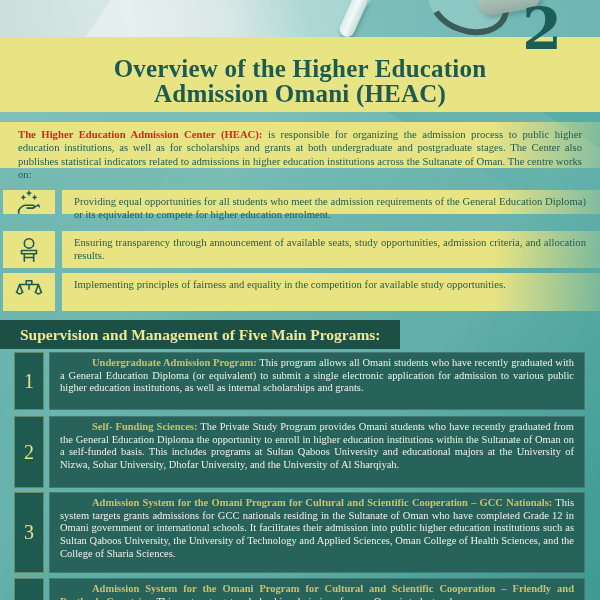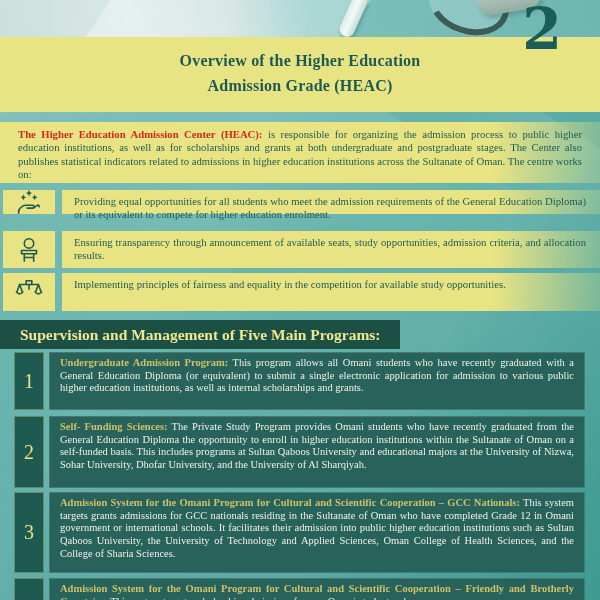--- a/index.html
+++ b/index.html
@@ -25,25 +25,25 @@
     background:rgba(220,238,236,0.25);}
   .glasses-body{position:absolute;left:478px;top:-14px;width:62px;height:26px;border-radius:12px;
     background:linear-gradient(180deg,#b9cfc4,#93aca2);transform:rotate(-10deg);
     box-shadow:2px 3px 5px rgba(30,80,78,0.3);}
 
   .page-number{position:absolute;top:0px;right:38px;z-index:6;
     font-family:"DejaVu Serif",serif;font-weight:bold;font-size:57px;line-height:58px;color:#1a5e57;}
 
   
   .banner{position:absolute;left:0;top:37px;width:600px;height:75px;background:#e9e483;z-index:2;}
-  .banner .title{margin-top:11px;text-align:center;font-weight:bold;font-size:16px;line-height:25px;
+  .banner .title{margin-top:19px;text-align:center;font-weight:bold;font-size:25px;line-height:25px;
     color:#1c5a54;letter-spacing:0.2px;}
 
   
-  .intro-box{position:absolute;left:0;top:122px;width:600px;height:61px;box-sizing:border-box;
+  .intro-box{position:absolute;left:0;top:122px;width:600px;height:46px;box-sizing:border-box;
     padding:6px 18px 0 18px;text-align:justify;font-size:10.7px;line-height:13.3px;color:#1f5c54;
     background:linear-gradient(90deg,#e9e483 0%,#e9e483 82%,rgba(233,228,131,0.55) 93%,rgba(233,228,131,0.28) 100%);}
   .intro-box .lead{color:#d3281c;font-weight:bold;}
 
   
   .work-row{position:absolute;left:0;width:600px;}
   .icon-box{position:absolute;left:3px;top:0;width:52px;height:100%;background:#e9e483;
     display:flex;align-items:center;justify-content:center;}
   .work-text{position:absolute;left:62px;top:0;width:538px;height:100%;box-sizing:border-box;
     padding:5px 14px 0 12px;text-align:justify;font-size:10.7px;line-height:13.2px;color:#1f5c54;
@@ -58,21 +58,21 @@
   .section-bar{position:absolute;left:0;top:320px;width:400px;height:29px;background:#1d5045;
     color:#efe893;font-weight:bold;font-size:15.5px;line-height:29px;padding-left:20px;box-sizing:border-box;
     white-space:nowrap;}
 
   
   .program{position:absolute;left:14px;width:571px;display:flex;}
   .num-box{width:30px;flex:0 0 30px;background:#1f5a50;border:1px solid rgba(235,230,150,0.35);
     display:flex;align-items:center;justify-content:center;color:#e8e288;font-size:20px;margin-right:5px;box-sizing:border-box;}
   .text-box{flex:1;background:#27635a;border:1px solid rgba(255,255,255,0.14);box-sizing:border-box;
     padding:4px 10px 0 10px;text-align:justify;font-size:10.5px;line-height:12.7px;color:#f1f1e8;}
-  .pname{color:#cfc06a;font-weight:bold;}
+  .pname{color:#cfc06a;font-weight:bold;margin-left:32px;}
   .p1{top:352px;height:58px;}
   .p2{top:416px;height:72px;}
   .p3{top:492px;height:81px;}
   .p4{top:578px;height:62px;}
 </style>
 </head>
 <body>
 
 <div class="poster">
   <div class="streak streak1"></div>
@@ -83,21 +83,21 @@
     <div class="chalk"></div>
     <div class="glasses-arm"></div>
     <div class="glasses-body"></div>
   </div>
 
   <div class="page-number">2</div>
 
   <div class="banner">
     <div class="title">
       <div>Overview of the Higher Education</div>
-      <div>Admission Grade (HEAC)</div>
+      <div>Admission Omani (HEAC)</div>
     </div>
   </div>
 
   <div class="intro-box">
     <span class="lead">The Higher Education Admission Center (HEAC):</span>
     <span>is responsible for organizing the admission process to public higher education institutions, as well as for scholarships and grants at both undergraduate and postgraduate stages. The Center also publishes statistical indicators related to admissions in higher education institutions across the Sultanate of Oman. The centre works on:</span>
   </div>
 
   <div class="work-row row1">
     <div class="icon-box">

